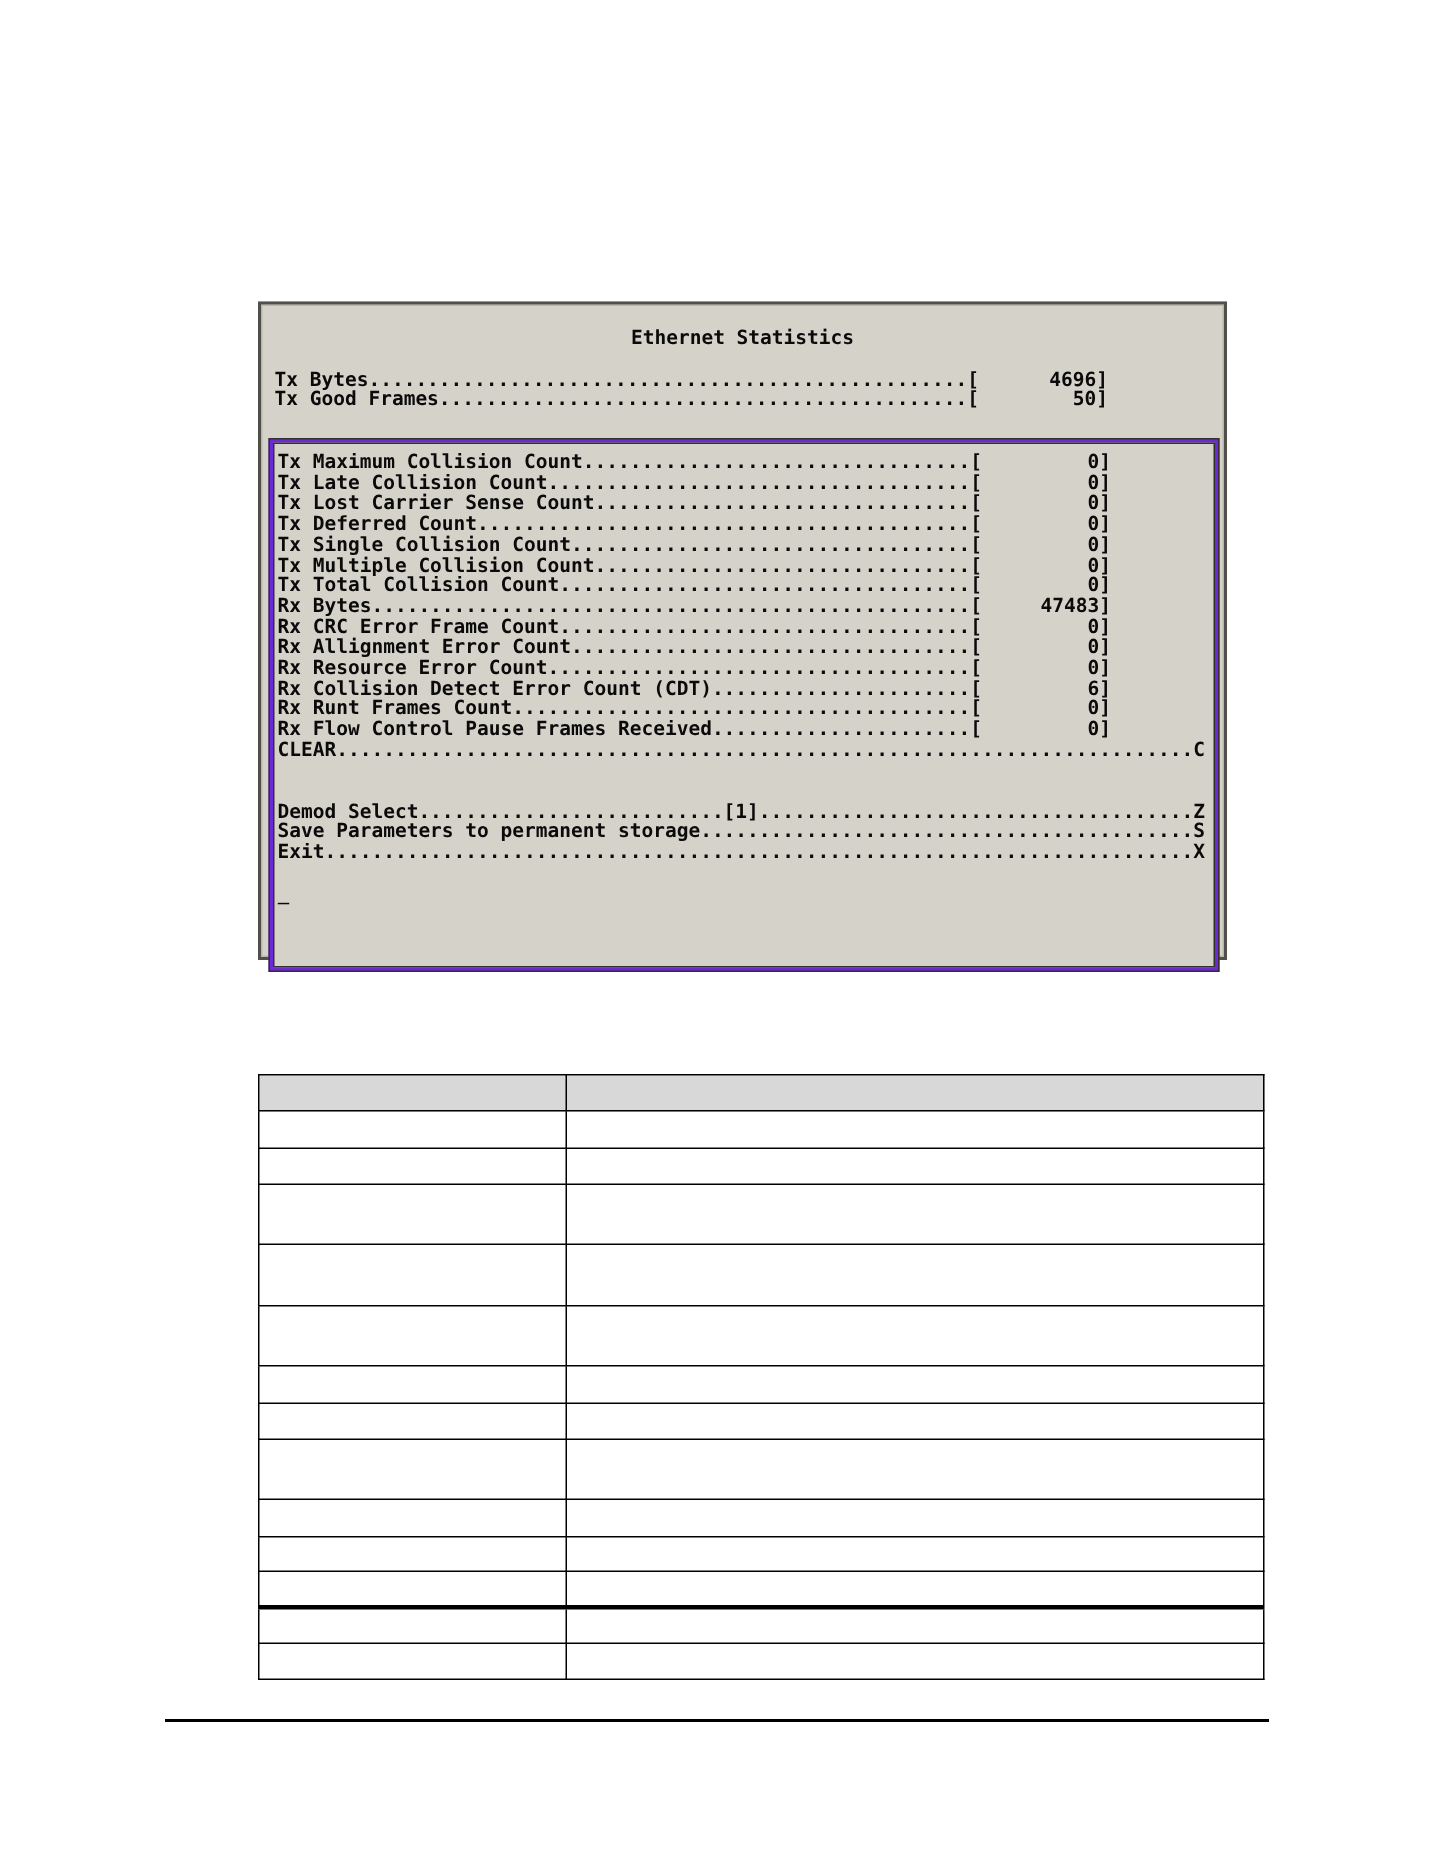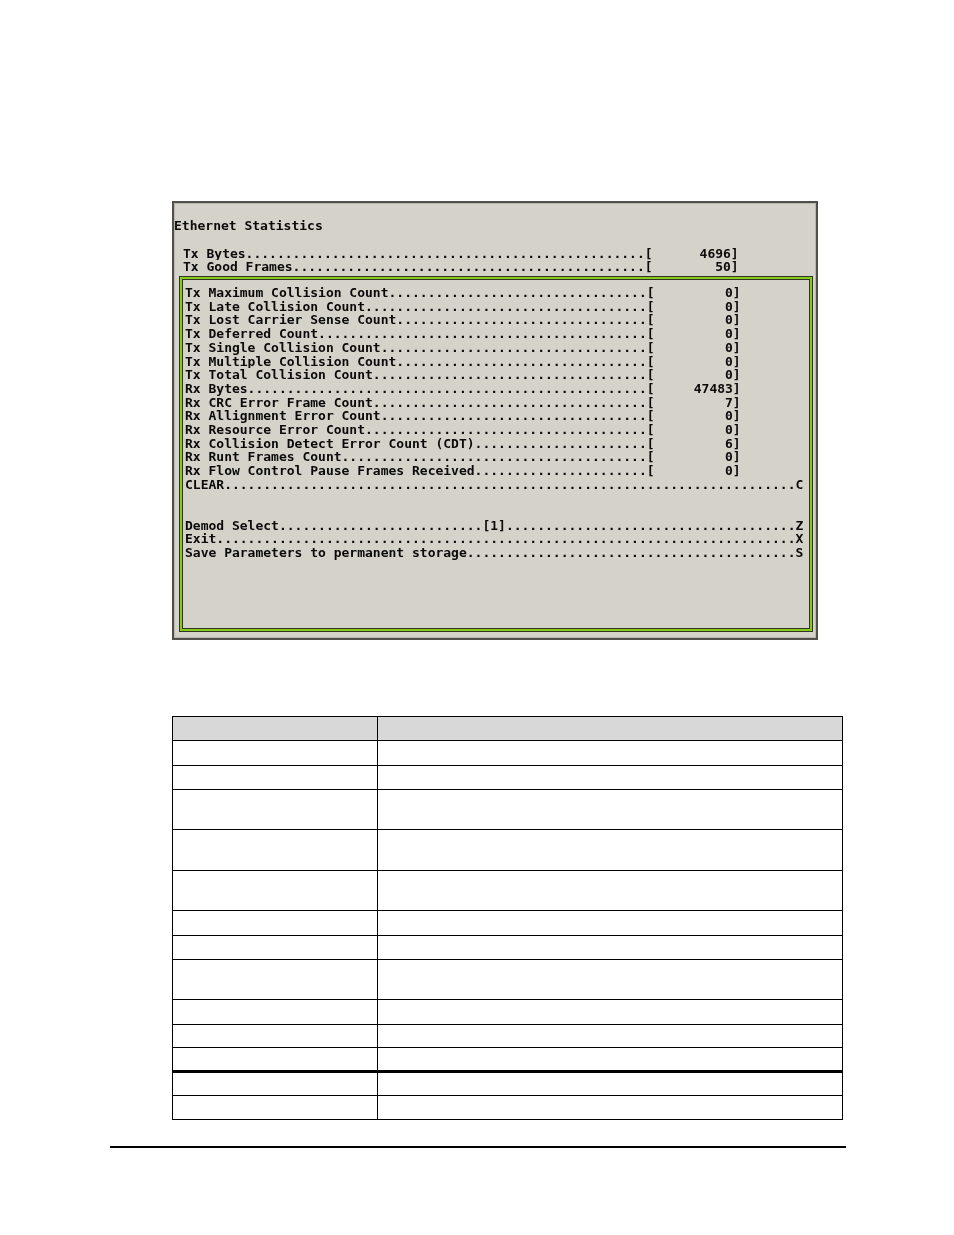--- a/index.html
+++ b/index.html
@@ -24,29 +24,29 @@
   .tline{
     height:13.7px;line-height:13.7px;
     white-space:pre;
     font-family:"DejaVu Sans Mono","Liberation Mono",monospace;
     font-size:13px;font-weight:bold;
     color:#0a0a0a;
     overflow:hidden;
   }
   .term-title{
     margin-top:16px;
-    text-align:left;
+    text-align:center;
   }
   .term-head{
     margin:14px 0 0 9px;
   }
   .stats-box-outer{
-    margin:2px 3px 0 5px;
+    margin:18px 3px 0 5px;
     border:1px solid #33312c;
-    background:#84cc16;
+    background:#6d28d9;
     padding:2px;
   }
   .stats-box-inner{
     border:1px solid #33312c;
     background:#d5d2ca;
     padding:6px 2px 4px 2px;
     height:338px;
     overflow:hidden;
   }
 
@@ -89,32 +89,32 @@
   <div class="stats-box-outer">
     <div class="stats-box-inner">
       <div class="tline">Tx Maximum Collision Count.................................[         0]</div>
       <div class="tline">Tx Late Collision Count....................................[         0]</div>
       <div class="tline">Tx Lost Carrier Sense Count................................[         0]</div>
       <div class="tline">Tx Deferred Count..........................................[         0]</div>
       <div class="tline">Tx Single Collision Count..................................[         0]</div>
       <div class="tline">Tx Multiple Collision Count................................[         0]</div>
       <div class="tline">Tx Total Collision Count...................................[         0]</div>
       <div class="tline">Rx Bytes...................................................[     47483]</div>
-      <div class="tline">Rx CRC Error Frame Count...................................[         7]</div>
+      <div class="tline">Rx CRC Error Frame Count...................................[         0]</div>
       <div class="tline">Rx Allignment Error Count..................................[         0]</div>
       <div class="tline">Rx Resource Error Count....................................[         0]</div>
       <div class="tline">Rx Collision Detect Error Count (CDT)......................[         6]</div>
       <div class="tline">Rx Runt Frames Count.......................................[         0]</div>
       <div class="tline">Rx Flow Control Pause Frames Received......................[         0]</div>
       <div class="tline">CLEAR.........................................................................C</div>
       <div class="tline"></div>
       <div class="tline"></div>
       <div class="tline">Demod Select..........................[1].....................................Z</div>
+      <div class="tline">Save Parameters to permanent storage..........................................S</div>
       <div class="tline">Exit..........................................................................X</div>
-      <div class="tline">Save Parameters to permanent storage..........................................S</div>
       <div class="tline"></div>
       <div class="tline">_</div>
     </div>
   </div>
 </div>
 
 <table class="doc-table">
   <tbody>
       <tr style="height:24px">
     <th class="col-param"></th>

